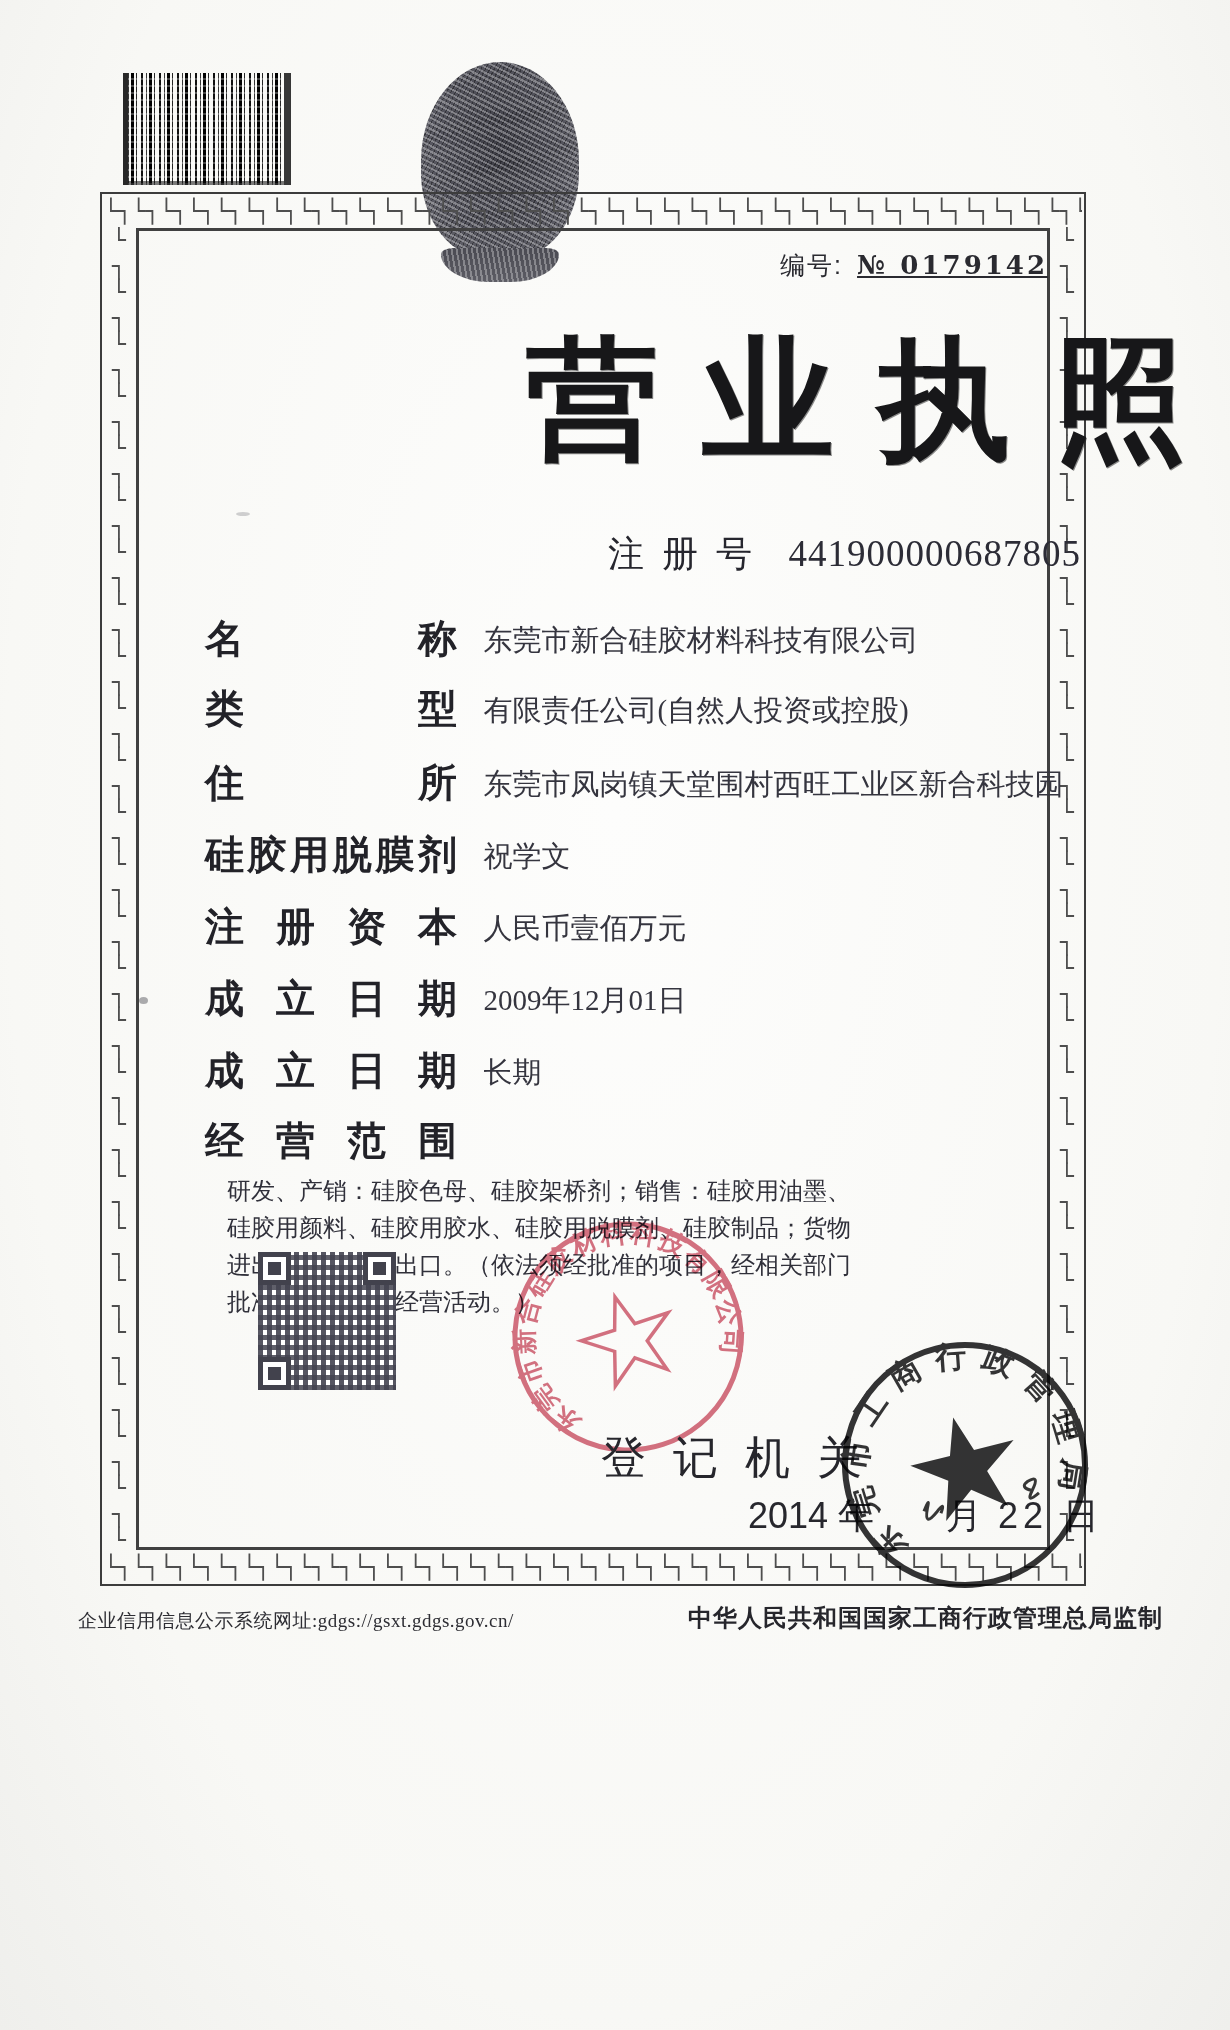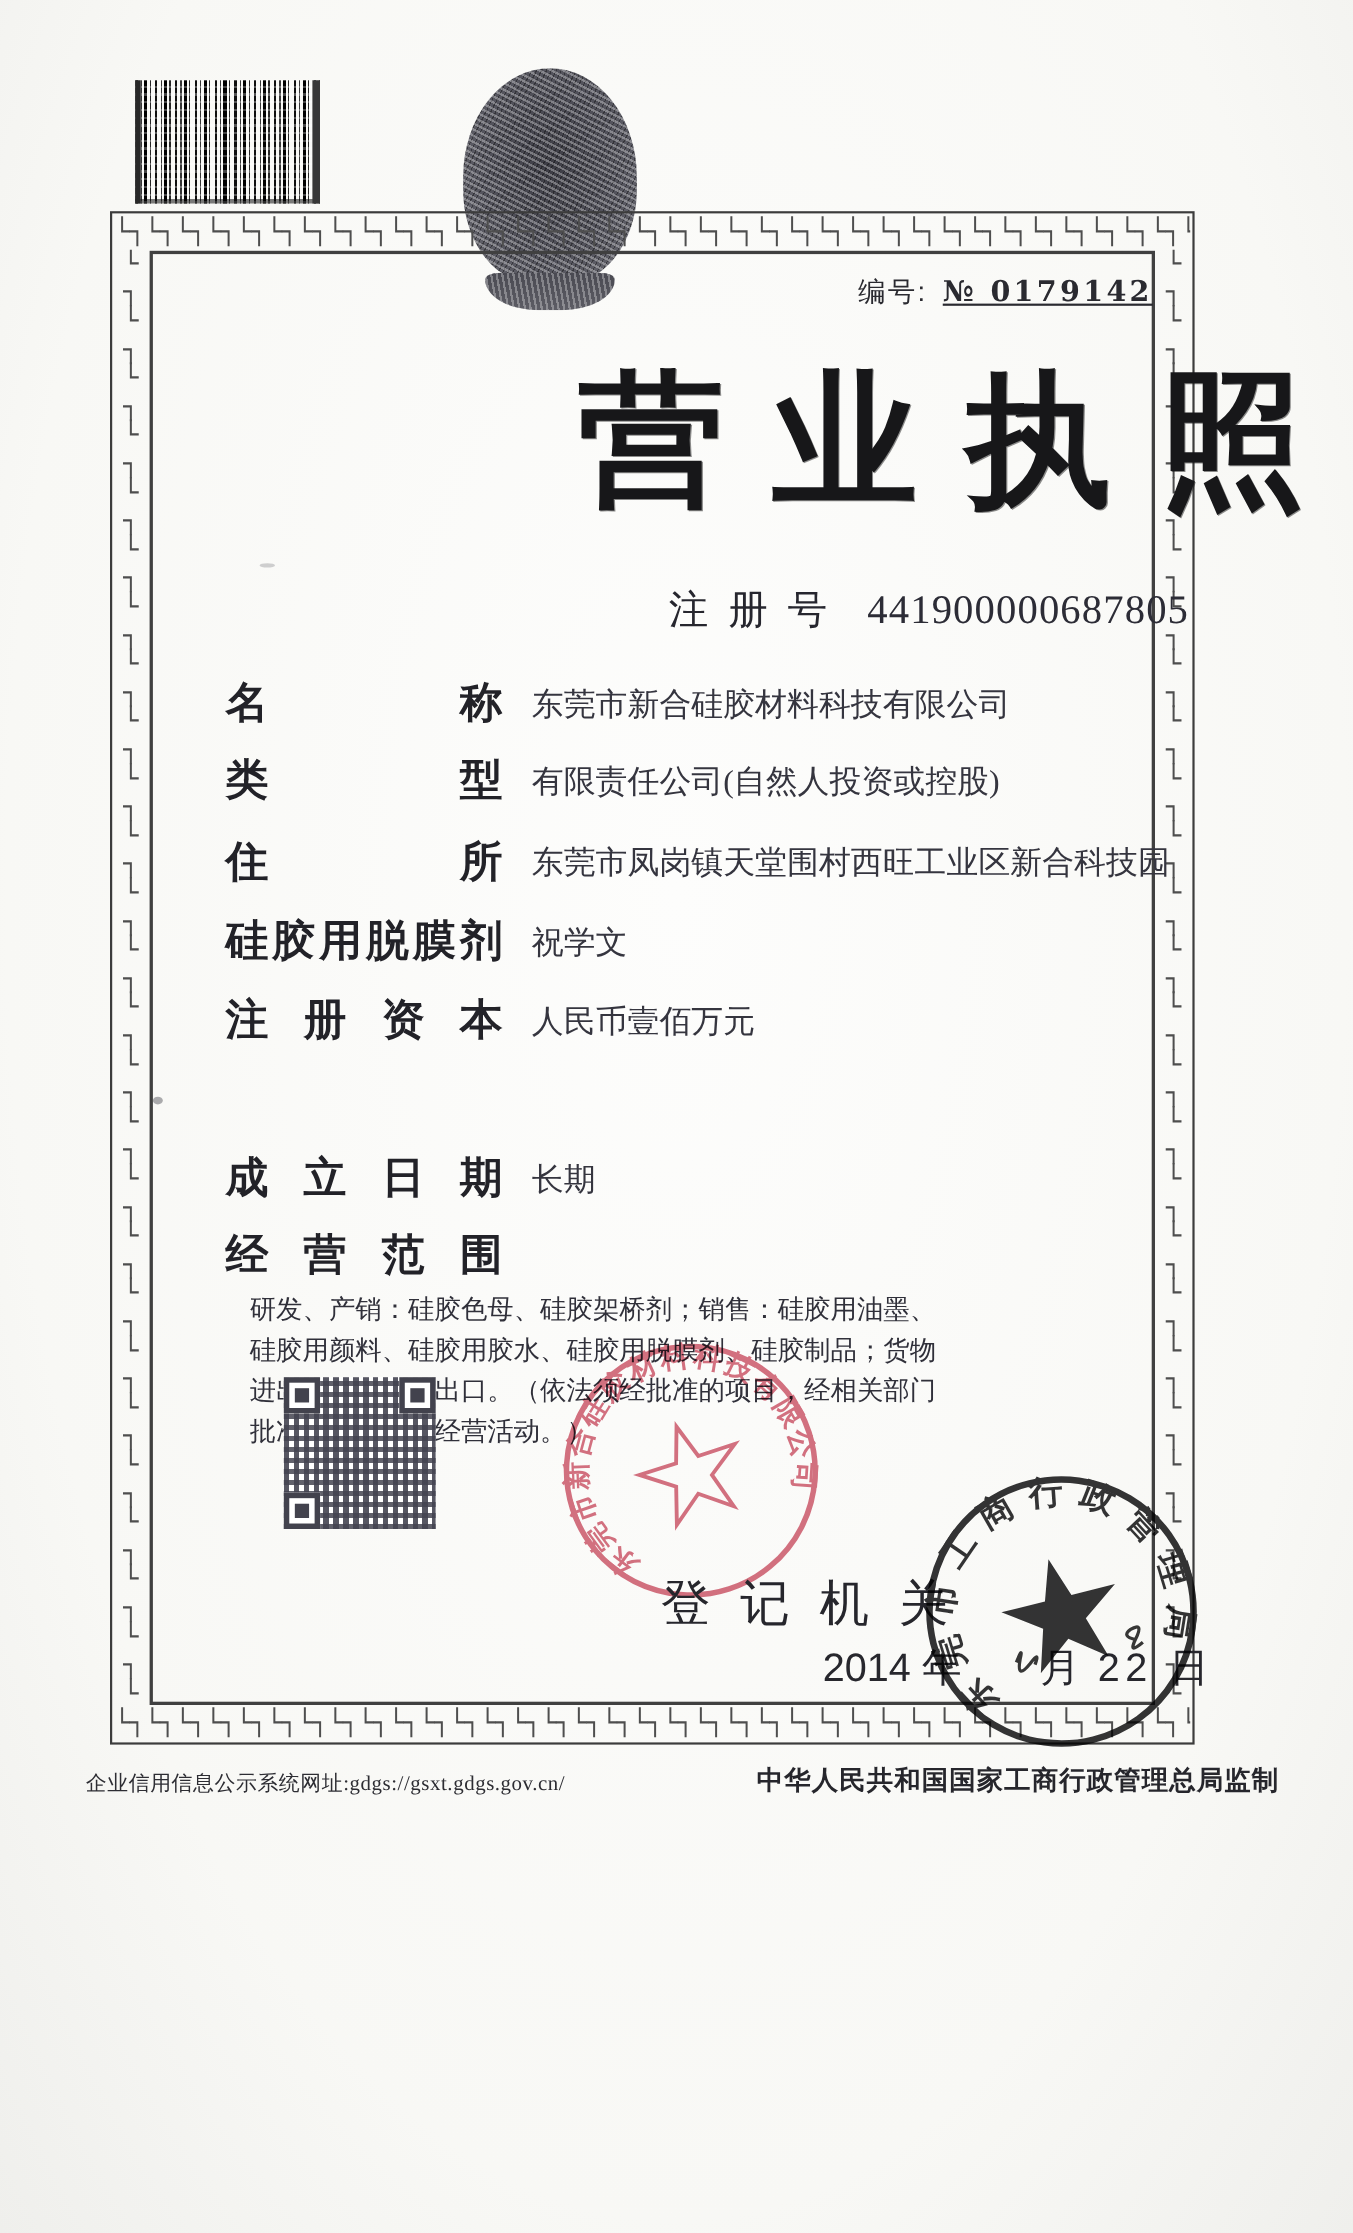--- a/index.html
+++ b/index.html
@@ -184,20 +184,24 @@
     <span class="lbl">类型</span>
     <span class="val">有限责任公司(自然人投资或控股)</span>
   </div>
   <div class="row" style="top:828px">
     <span class="lbl">硅胶用脱膜剂</span>
     <span class="val">祝学文</span>
   </div>
   <div class="row" style="top:900px">
     <span class="lbl">注册资本</span>
     <span class="val">人民币壹佰万元</span>
+  </div>
+  <div class="row" style="top:972px">
+    <span class="lbl">成立日期</span>
+    <span class="val">2009年12月01日</span>
   </div>
   <div class="row" style="top:1044px">
     <span class="lbl">成立日期</span>
     <span class="val">长期</span>
   </div>
   <div class="row" style="top:1114px">
     <span class="lbl">经营范围</span>
     <span class="val para">研发、产销：硅胶色母、硅胶架桥剂；销售：硅胶用油墨、硅胶用颜料、硅胶用胶水、硅胶用脱膜剂、硅胶制品；货物进出口、技术进出口。（依法须经批准的项目，经相关部门批准后方可开展经营活动。）</span>
   </div>
 

